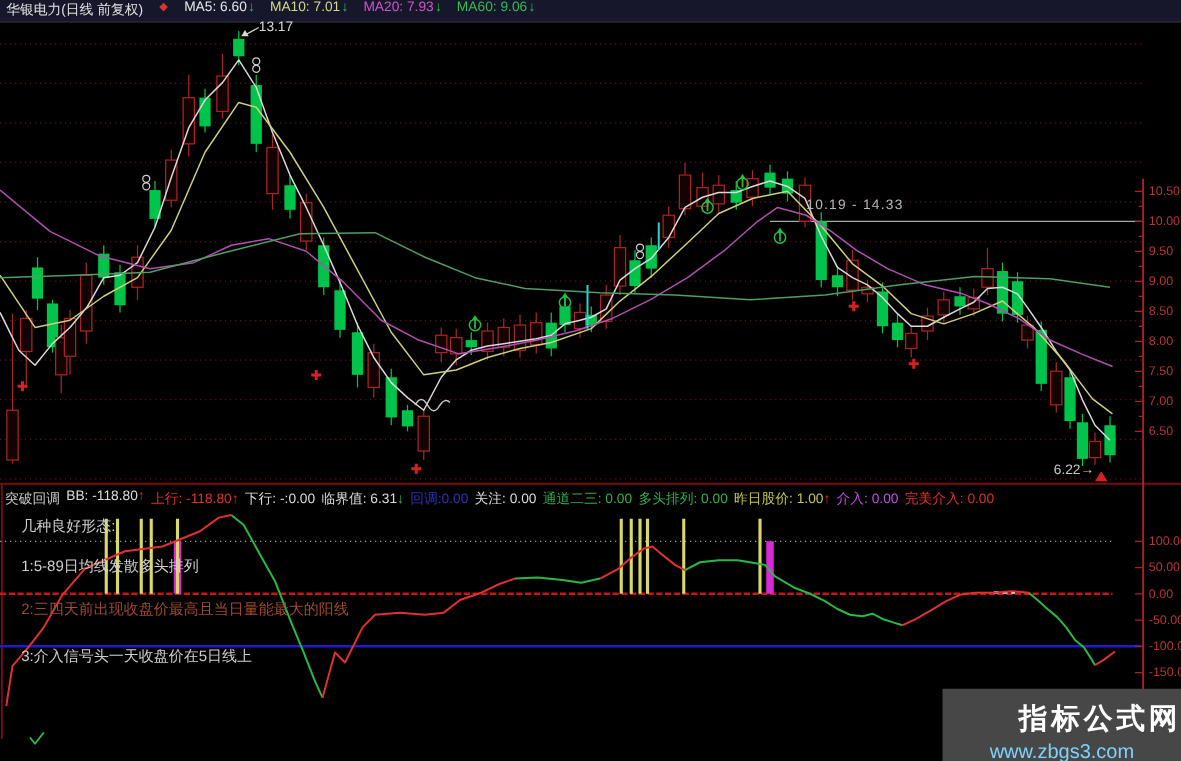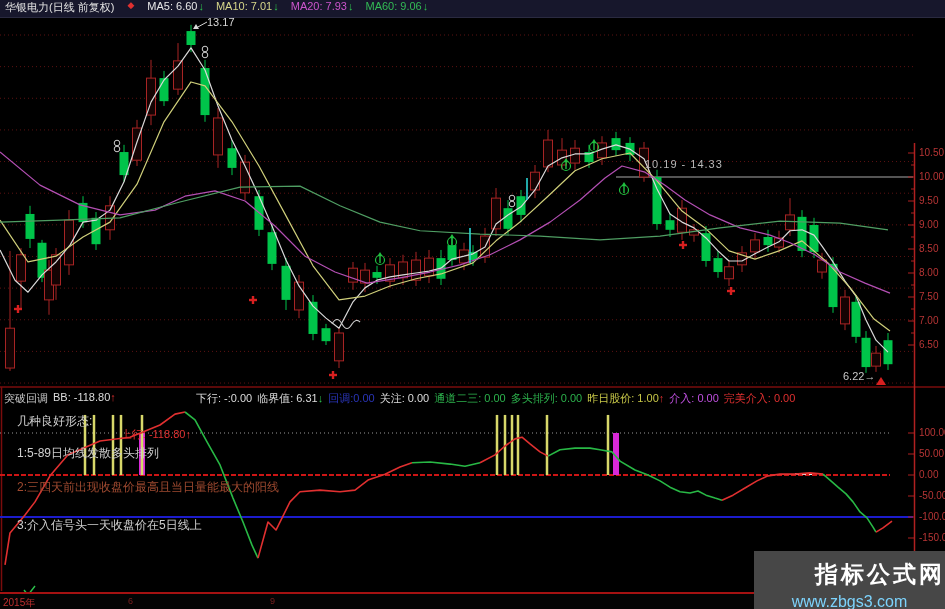--- a/index.html
+++ b/index.html
@@ -332,42 +332,38 @@
   <div class="ann" id="ann-range">
     <span>10.19 - 14.33</span>
   </div>
   <div class="ann" id="ann-low">
     <span>6.22→</span>
   </div>
 
   <div class="ind-header" id="ind-header">
       <span style="color: rgb(200, 200, 200);">突破回调</span>
       <span style="color: rgb(220, 220, 220);">BB: -118.80<span style="color: rgb(224, 48, 48);">↑</span></span>
-      <span style="color: rgb(224, 48, 48); margin-top: 36px;">上行: -118.80<span style="color: rgb(224, 48, 48);">↑</span></span>
+      <span style="color: rgb(224, 48, 48);">上行: -118.80<span style="color: rgb(224, 48, 48);">↑</span></span>
       <span style="color: rgb(220, 220, 220);">下行: -:0.00</span>
       <span style="color: rgb(220, 220, 220);">临界值: 6.31<span style="color: rgb(44, 194, 76);">↓</span></span>
       <span style="color: rgb(42, 53, 184);">回调:0.00</span>
       <span style="color: rgb(220, 220, 220);">关注: 0.00</span>
       <span style="color: rgb(44, 178, 76);">通道二三: 0.00</span>
       <span style="color: rgb(44, 178, 76);">多头排列: 0.00</span>
       <span style="color: rgb(200, 200, 72);">昨日股价: 1.00<span style="color: rgb(224, 48, 48);">↑</span></span>
       <span style="color: rgb(192, 80, 224);">介入: 0.00</span>
       <span style="color: rgb(224, 48, 48);">完美介入: 0.00</span>
     </div>
 
   <div id="notes">
       <div class="note-line" style="top: 413px; color: rgb(207, 207, 207);">几种良好形态:</div>
       <div class="note-line" style="top: 445px; color: rgb(207, 207, 207);">1:5-89日均线发散多头排列</div>
       <div class="note-line" style="top: 479px; color: rgb(160, 74, 48);">2:三四天前出现收盘价最高且当日量能最大的阳线</div>
       <div class="note-line" style="top: 517px; color: rgb(207, 207, 207);">3:介入信号头一天收盘价在5日线上</div>
     </div>
 
-  <div class="timeline">
-    <span class="year">2015年</span>
-    <span id="time-ticks"><span class="tick-label" style="left: 128px;">6</span><span class="tick-label" style="left: 270px;">9</span></span>
-  </div>
 
   <div class="watermark">
     <div class="wm1">指标公式网</div>
     <div class="wm2">www.zbgs3.com</div>
   </div>
 
 </div>
 
 </body></html>

